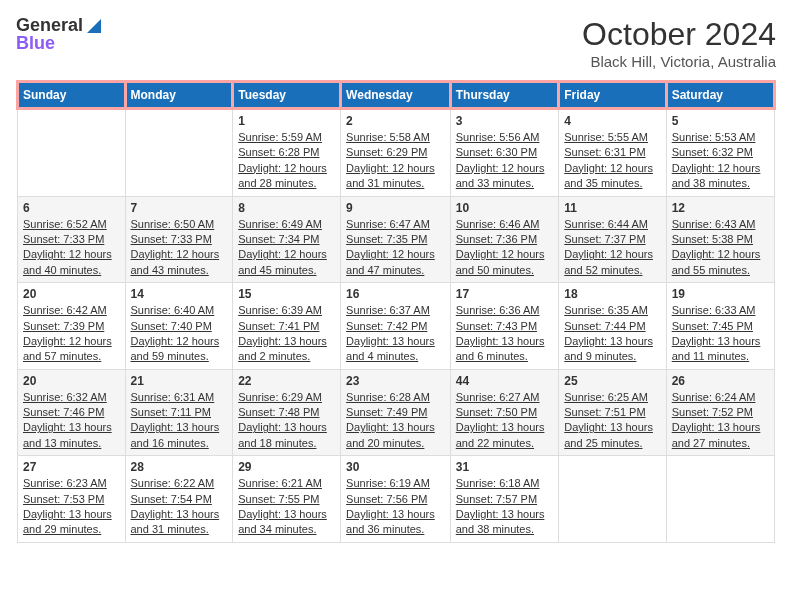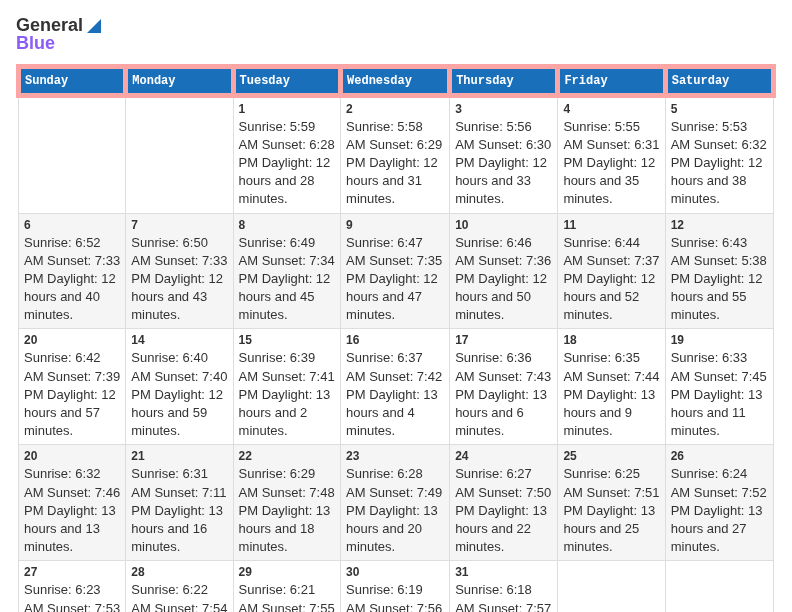--- a/index.html
+++ b/index.html
@@ -51,22 +51,21 @@
       border-collapse: collapse;
       font-size: 10px;
     }
     .calendar thead th {
       background: #1a6fbb;
       color: #fff;
       padding: 5px 4px;
       text-align: left;
       font-size: 12px;
       font-weight: bold;
-      border: 5px solid #fca5a5;
-      font-family: Liberation Mono, monospace;
+      border: 3px solid #fca5a5;
     }
     .calendar tbody tr {
       border-bottom: 1px solid #ddd;
     }
     .calendar tbody td {
       vertical-align: top;
       padding: 4px 5px;
       border: 1px solid #ddd;
       color: #333;
       min-height: 80px;
@@ -78,23 +77,24 @@
     .calendar tbody tr:nth-child(odd) td {
       background: #fff;
     }
     .day-num {
       font-size: 12px;
       font-weight: bold;
       display: block;
       margin-bottom: 2px;
     }
     .day-info {
-      font-size: 13px;
+      font-size: 11px;
       line-height: 1.4;
       color: #333;
+      text-decoration: underline;
     }
     td.empty {
       background: #f9f9f9;
     }
   </style>
 </head>
 <body>
 
 <div class="page">
   <div class="header">
@@ -102,20 +102,24 @@
       <div style="display:flex;flex-direction:column;align-items:flex-start;">
         <div style="display:flex;align-items:center;">
           <span class="logo-text logo-general">General</span>
           <svg width="18" height="18" viewBox="0 0 18 18" style="margin-left:2px;">
             <polygon points="2,16 16,16 16,2" fill="#1a6fbb"></polygon>
           </svg>
         </div>
         <span class="logo-text logo-blue" style="margin-top:-2px;">Blue</span>
       </div>
     </div>
+    <div class="title-block">
+      <h1>October 2024</h1>
+      <h2>Black Hill, Victoria, Australia</h2>
+    </div>
   </div>
 
   <table class="calendar">
     <thead>
       <tr id="thead-row">
       <th>Sunday</th>
           <th>Monday</th>
           <th>Tuesday</th>
           <th>Wednesday</th>
           <th>Thursday</th>
@@ -265,21 +269,21 @@
 Sunset: 7:48 PM
 Daylight: 13 hours and 18 minutes.</div>
           </td>
           <td>
             <span class="day-num">23</span>
             <div class="day-info">Sunrise: 6:28 AM
 Sunset: 7:49 PM
 Daylight: 13 hours and 20 minutes.</div>
           </td>
           <td>
-            <span class="day-num">24</span>
+            <span class="day-num">44</span>
             <div class="day-info">Sunrise: 6:27 AM
 Sunset: 7:50 PM
 Daylight: 13 hours and 22 minutes.</div>
           </td>
           <td>
             <span class="day-num">25</span>
             <div class="day-info">Sunrise: 6:25 AM
 Sunset: 7:51 PM
 Daylight: 13 hours and 25 minutes.</div>
           </td>

